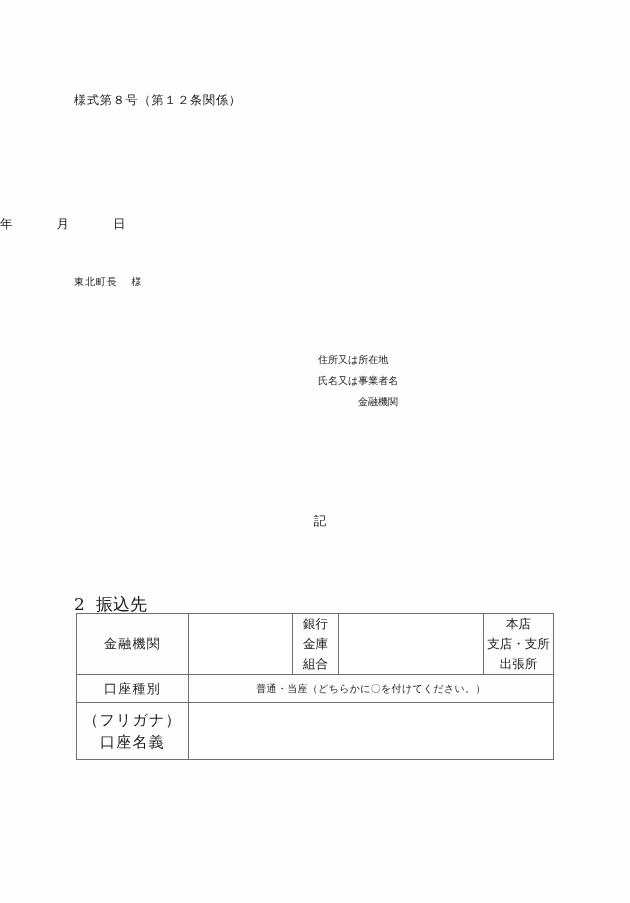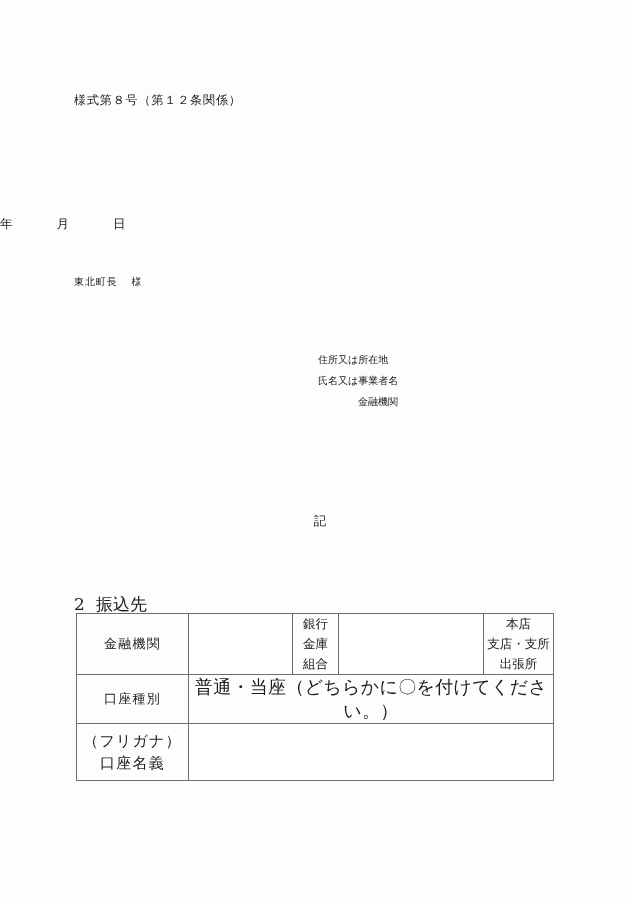--- a/index.html
+++ b/index.html
@@ -144,21 +144,21 @@
   .cell-free { background: #fff; }
   .stack-cell {
     padding: 5px 6px 5px 0;
     text-align: right;
     line-height: 20px;
     font-size: 12.5px;
   }
   .stack-cell span { display: block; }
   .center-note {
     text-align: center;
-    font-size: 18px;
+    font-size: 10px;
     letter-spacing: 0.3px;
     padding: 4px 0;
   }
   .two-line {
     text-align: center;
     line-height: 22px;
     font-size: 15px;
     letter-spacing: 1.2px;
     padding: 6px 0;
   }

